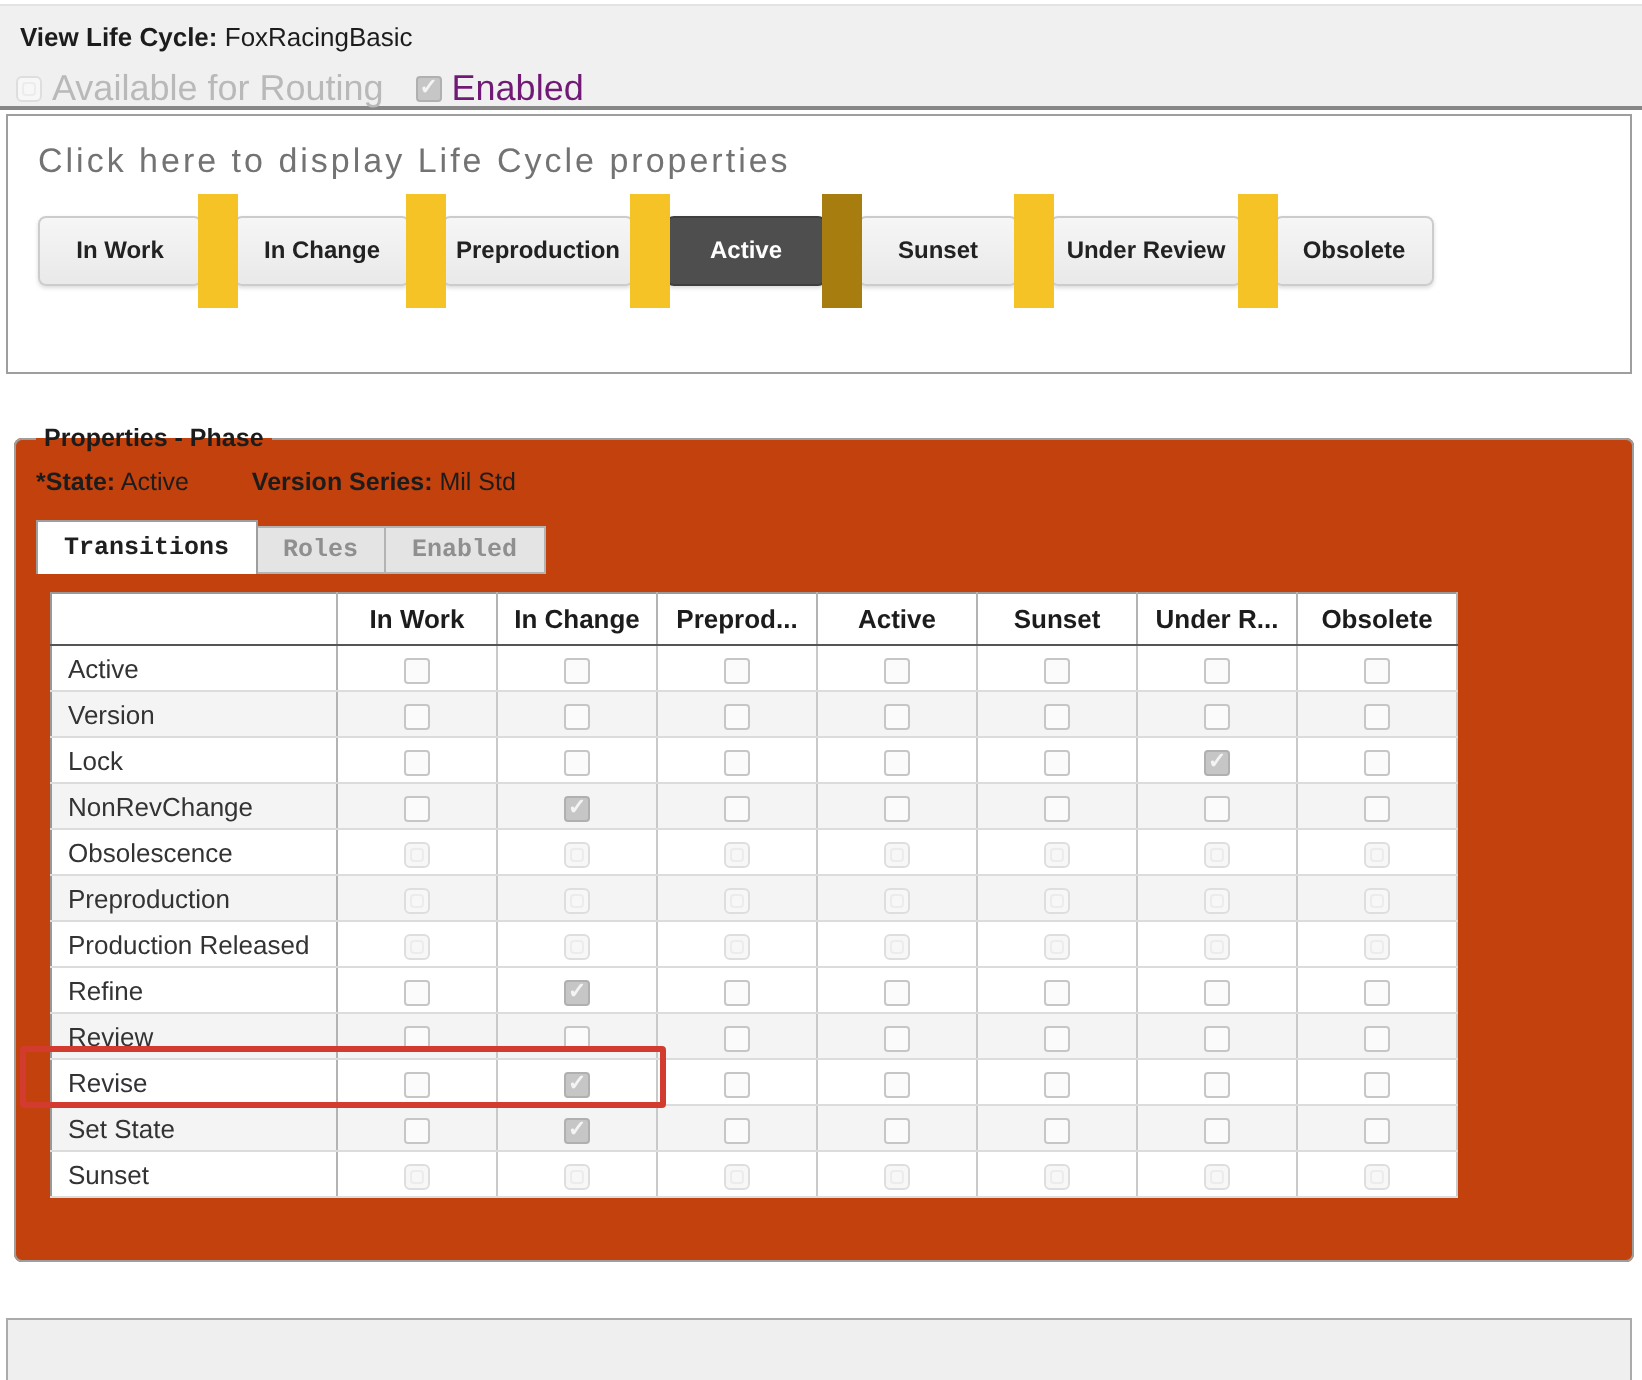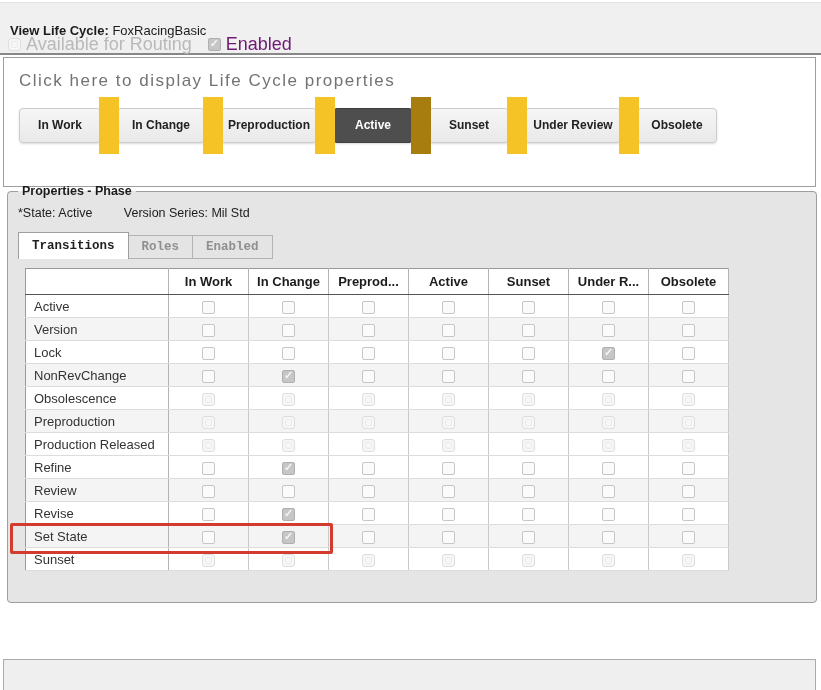--- a/index.html
+++ b/index.html
@@ -12,21 +12,21 @@
     color: #333;
   }
 
   
   .top-strip {
     position: absolute; left: 0; top: 2px; width: 821px; height: 53px;
     background: #f0f0f0;
     border-top: 1px solid #e3e3e3;
     border-bottom: 2px solid #878787;
   }
-  .title-line { position: absolute; left: 10px; top: 20px; font-size: 13px; color: #1c1c1c; }
+  .title-line { position: absolute; left: 10px; top: 8px; font-size: 13px; color: #1c1c1c; }
   .title-line b { font-weight: bold; }
   .cb-row { position: absolute; left: 8px; top: 31px; display: flex; align-items: center; font-size: 18px; }
   .cb-row .lbl-disabled { color: #b9b9b9; margin-left: 5px; }
   .cb-row .lbl-normal { color: #701a75; margin-left: 5px; }
   .cb-gap { width: 16px; }
 
   
   .cb {
     display: inline-block; width: 13px; height: 13px;
     border: 1px solid #c6c6c6; border-radius: 2px;
@@ -68,30 +68,30 @@
   }
   .phase-btn.current {
     background: #4e4e4e; border-color: #3f3f3f; color: #ffffff;
   }
   .connector {
     width: 20px; height: 57px; flex: none; z-index: 2; margin: 0 -2px;
   }
 
   
   fieldset.props {
-    position: absolute; left: 7px; top: 184px; width: 810px; height: 419px;
-    background: #e5e5e5; border: 1px solid #9e9e9e; border-radius: 4px;
+    position: absolute; left: 7px; top: 212px; width: 810px; height: 419px;
+    background: #c2410c; border: 1px solid #9e9e9e; border-radius: 4px;
     padding: 6px 10px 0 10px;
   }
   fieldset.props legend {
     font-size: 12.5px; font-weight: bold; color: #1c1c1c;
     padding: 0 4px; margin-left: 0px; background: transparent;
   }
   .state-line { font-size: 12.5px; color: #1c1c1c; margin: 2px 0 0 0; }
-  .state-line b { font-weight: normal; }
+  .state-line b { font-weight: bold; }
   .state-line .ver { margin-left: 28px; }
 
   .tab-strip {
     display: flex; align-items: flex-end; margin: 12px 0 0 0; height: 27px;
   }
   .tab {
     height: 24px; padding: 0 13px; display: flex; align-items: center;
     font-size: 12.5px; font-weight: bold; color: #8f8f8f;
     background: #e4e4e4;
     border: 1px solid #b3b3b3; border-left-width: 0;

